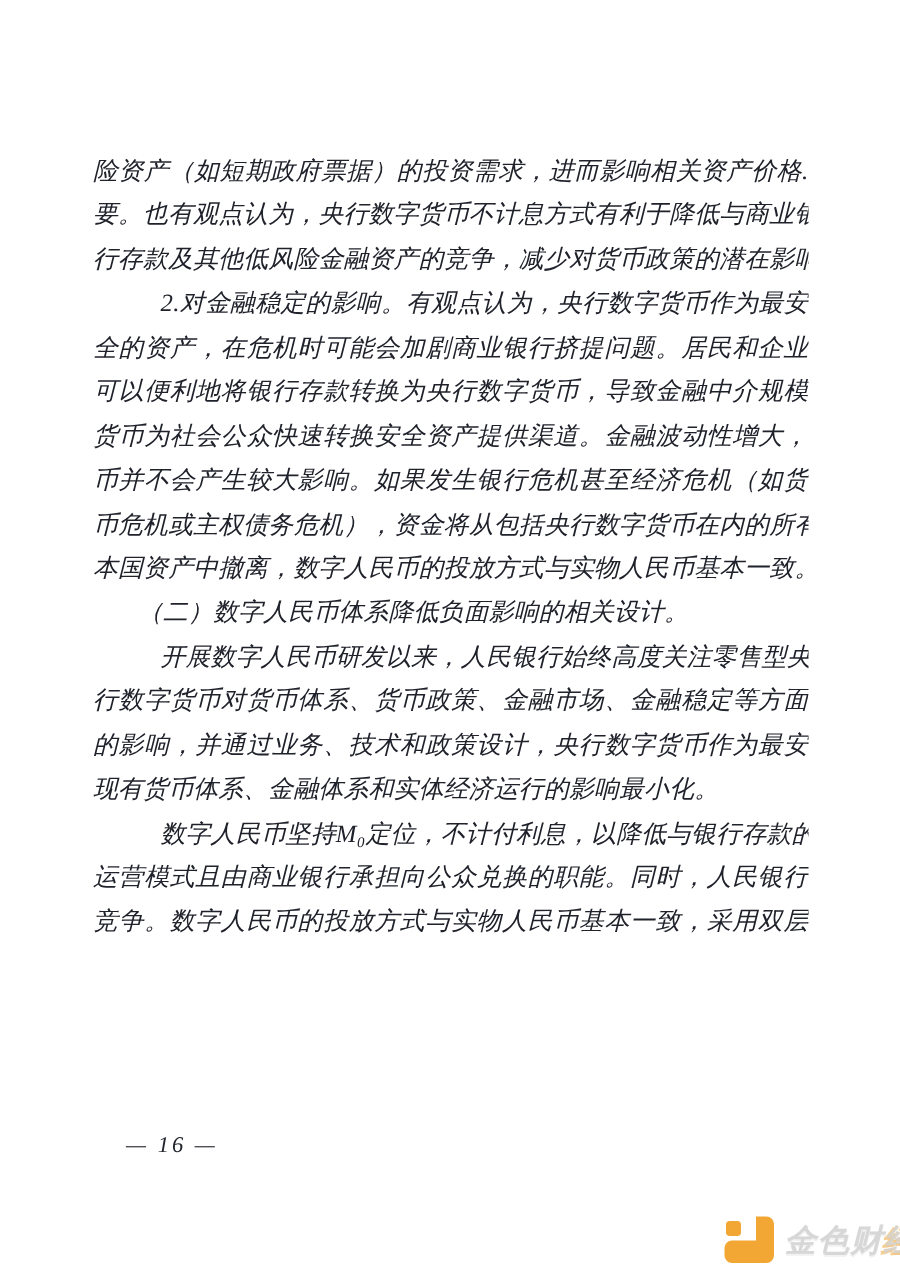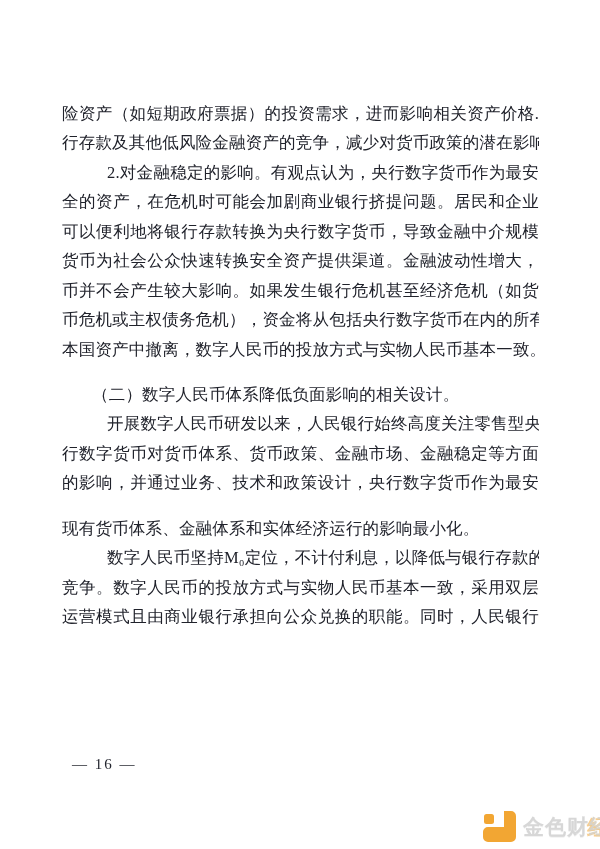--- a/index.html
+++ b/index.html
@@ -7,20 +7,21 @@
     padding: 0;
     background: #ffffff;
   }
   .page {
     position: relative;
     width: 600px;
     height: 849px;
     background: #ffffff;
     overflow: hidden;
     font-family: "Liberation Serif", "DejaVu Serif", serif;
+    font-style: italic;
   }
   .body-text {
     position: absolute;
     left: 62px;
     top: 99px;
     width: 477px;
     font-size: 16.5px;
     line-height: 29.45px;
     color: #20222b;
     letter-spacing: 0.2px;
@@ -28,27 +29,26 @@
   .line {
     text-align: justify;
     text-align-last: justify;
     height: 29.45px;
     overflow: hidden;
     white-space: nowrap;
   }
   .line.short {
     text-align-last: left;
     white-space: normal;
-    margin-top: 16px;
   }
   .line.ind-para { text-indent: 45px; }
   .line.ind-paren { text-indent: 30px; }
   .page-number {
     position: absolute;
-    left: 72px;
+    left: 84px;
     top: 756px;
     font-size: 15px;
     letter-spacing: 2px;
     color: #23252e;
     font-family: "Liberation Serif", "DejaVu Serif", serif;
   }
   .watermark {
     position: absolute;
     left: 481px;
     top: 809px;
@@ -74,36 +74,37 @@
     text-shadow: -2px 1px 0 rgba(242, 166, 51, 0.55), 0 1px 0 #f2f2f2;
   }
 </style>
 </head>
 <body>
 
 <div class="page">
 
   <div class="body-text">
       <div class="line">险资产（如短期政府票据）的投资需求，进而影响相关资产价格.</div>
+      <div class="line">要。也有观点认为，央行数字货币不计息方式有利于降低与商业银</div>
       <div class="line">行存款及其他低风险金融资产的竞争，减少对货币政策的潜在影响。</div>
       <div class="line ind-para">2.对金融稳定的影响。有观点认为，央行数字货币作为最安</div>
       <div class="line">全的资产，在危机时可能会加剧商业银行挤提问题。居民和企业</div>
       <div class="line">可以便利地将银行存款转换为央行数字货币，导致金融中介规模</div>
       <div class="line">货币为社会公众快速转换安全资产提供渠道。金融波动性增大，</div>
       <div class="line">币并不会产生较大影响。如果发生银行危机甚至经济危机（如货</div>
       <div class="line">币危机或主权债务危机），资金将从包括央行数字货币在内的所有</div>
       <div class="line">本国资产中撤离，数字人民币的投放方式与实物人民币基本一致。</div>
       <div class="line ind-paren short">（二）数字人民币体系降低负面影响的相关设计。</div>
       <div class="line ind-para">开展数字人民币研发以来，人民银行始终高度关注零售型央</div>
       <div class="line">行数字货币对货币体系、货币政策、金融市场、金融稳定等方面</div>
       <div class="line">的影响，并通过业务、技术和政策设计，央行数字货币作为最安</div>
       <div class="line short">现有货币体系、金融体系和实体经济运行的影响最小化。</div>
       <div class="line ind-para">数字人民币坚持M₀定位，不计付利息，以降低与银行存款的</div>
+      <div class="line">运营模式且由商业银行承担向公众兑换的职能。同时，人民银行</div>
       <div class="line">竞争。数字人民币的投放方式与实物人民币基本一致，采用双层</div>
-      <div class="line">运营模式且由商业银行承担向公众兑换的职能。同时，人民银行</div>
     </div>
 
   <div class="page-number">— 16 —</div>
 
   <div class="watermark">
     <svg class="logo-icon" width="37" height="35" viewBox="0 0 37 35" xmlns="http://www.w3.org/2000/svg">
       <rect x="3" y="5" width="10" height="10" rx="2.5" fill="#F2A633"></rect>
       <path d="M23 2 h7 a5 5 0 0 1 5 5 v21 a5 5 0 0 1 -5 5 H7 a5 5 0 0 1 -5 -5 v-5 a5 5 0 0 1 5 -5 h16 z" fill="#F2A633"></path>
     </svg>
     <span class="brand"><span>金色财</span><span class="accent">经</span></span>

